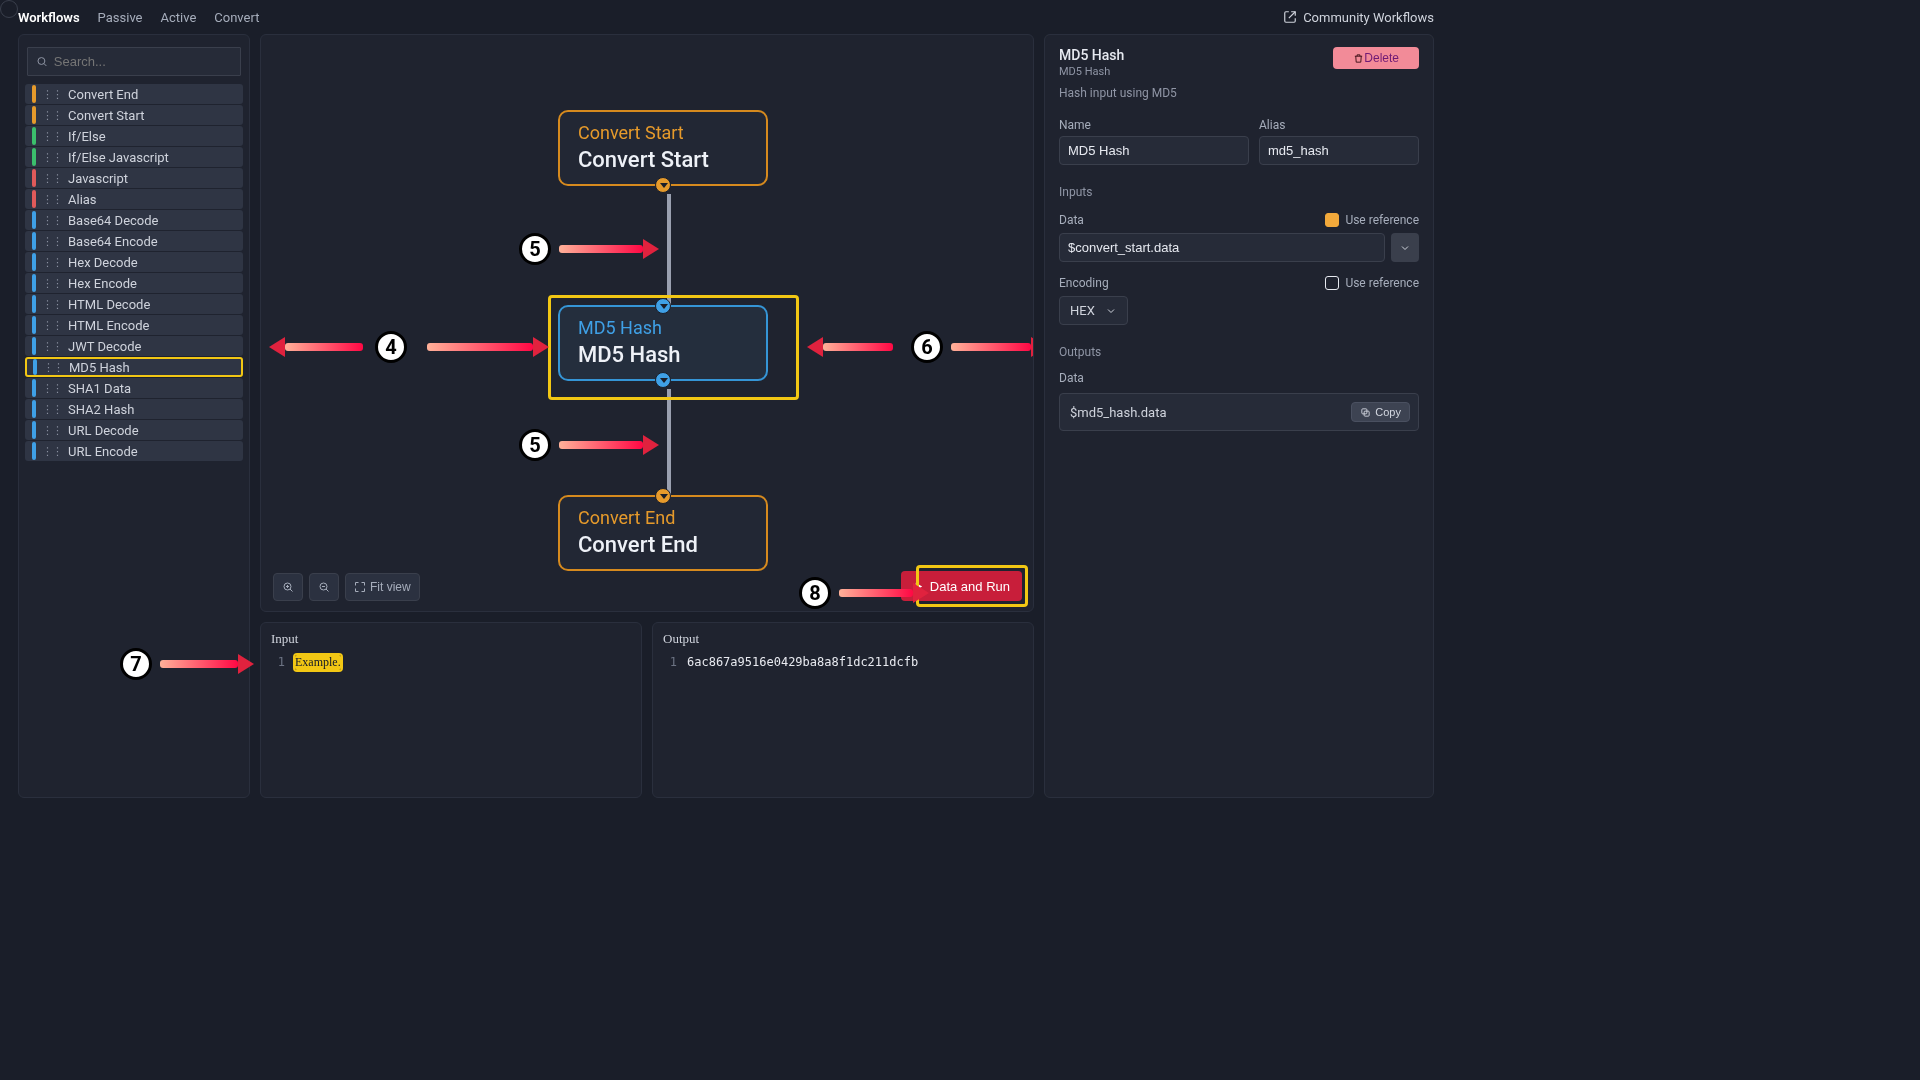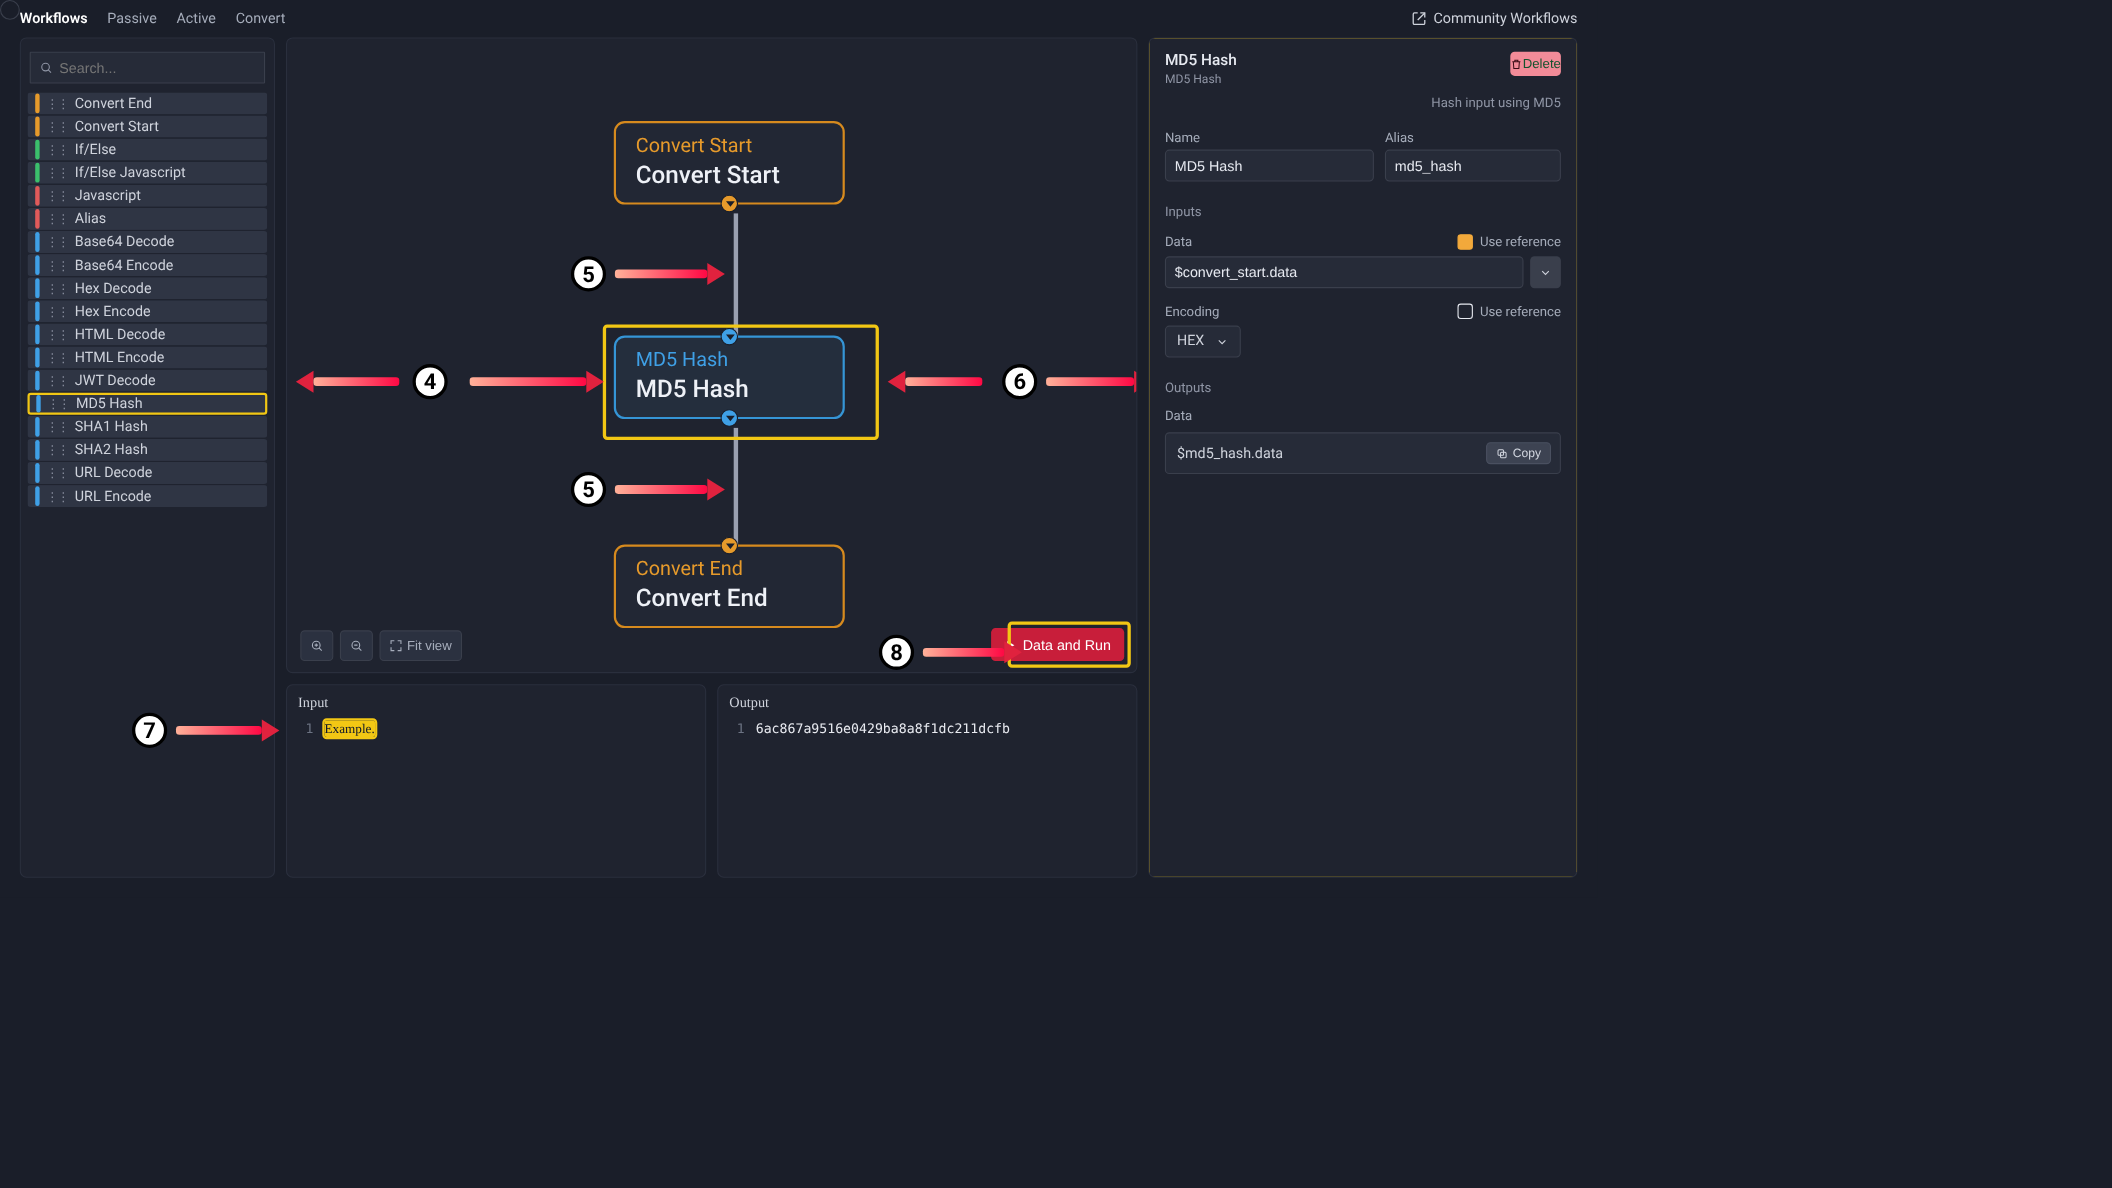--- a/index.html
+++ b/index.html
@@ -55,22 +55,22 @@
   .io-body { flex:1; padding: 0 10px 8px 10px; font-family: "Consolas","Menlo",monospace; font-size: 12px; }
   .codeline { display:flex; gap:10px; }
   .lineno { color:#6c7383; width:14px; text-align:right; }
   .codetxt { color:#e8eaf0; }
   .codetxt.hl { background:#f2c714; color:#0f172a; outline:2px solid #f2c714; border-radius:2px;font-family:Liberation Serif, serif; }
   
   .inspector { width: 390px; background: #1f232f; border: 1px solid #2a2f3d; border-radius: 6px; padding: 12px 14px; position: relative; overflow: hidden; }
   .inspector .hdr { display:flex; justify-content:space-between; align-items:flex-start; }
   .inspector h1 { font-size: 14px; font-weight: 500; color:#e6e9f0; }
   .inspector .sub { font-size: 11px; color:#8f95a5; margin-top:2px; }
-  .inspector .desc { font-size: 12px; color:#8f95a5; margin-top:8px;text-align:right; }
-  .btn-del { background:#f28b98; color:#14532d; border:none; border-radius:4px; padding:4px 0; font-size:12px; cursor:pointer; display:flex; align-items:center; gap:0; }
+  .inspector .desc { font-size: 12px; color:#8f95a5; margin-top:8px; }
+  .btn-del { background:#f28b98; color:#701a75; border:none; border-radius:4px; padding:4px 20px; font-size:12px; cursor:pointer; display:flex; align-items:center; gap:0; }
   .formrow { display:flex; gap:10px; margin-top:18px; }
   .formcol { flex:1; display:flex; flex-direction:column; gap:4px; }
   .formcol.sm { flex:0 0 160px; }
   .lbl { font-size:12px; color:#a6adbb; }
   input.txt, .selectish { background:#262b38; border:1px solid #3a3f4c; border-radius:4px; padding:6px 8px; color:#e6e9f0; font-size:13px; outline:none; width:100%; }
   .sect { font-size:12px; color:#8f95a5; margin-top:20px; }
   .inline { display:flex; justify-content:space-between; align-items:center; margin-top:14px; }
   .checklbl { display:flex; align-items:center; gap:6px; font-size:12px; color:#a6adbb; }
   .chk { width:14px; height:14px; border:1px solid #e6e9f0; border-radius:3px; display:inline-block; position:relative; }
   .chk.on { background:#f2a93b; border-color:#f2a93b; }
@@ -184,21 +184,21 @@
           <span>JWT Decode</span>
         </div>
         <div class="nodeitem hl">
           <div class="bar" style="background: rgb(63, 160, 230);"></div>
           <span class="grip">⋮⋮</span>
           <span>MD5 Hash</span>
         </div>
         <div class="nodeitem">
           <div class="bar" style="background: rgb(63, 160, 230);"></div>
           <span class="grip">⋮⋮</span>
-          <span>SHA1 Hash</span>
+          <span>SHA1 Data</span>
         </div>
         <div class="nodeitem">
           <div class="bar" style="background: rgb(63, 160, 230);"></div>
           <span class="grip">⋮⋮</span>
           <span>SHA2 Hash</span>
         </div>
         <div class="nodeitem">
           <div class="bar" style="background: rgb(63, 160, 230);"></div>
           <span class="grip">⋮⋮</span>
           <span>URL Decode</span>

